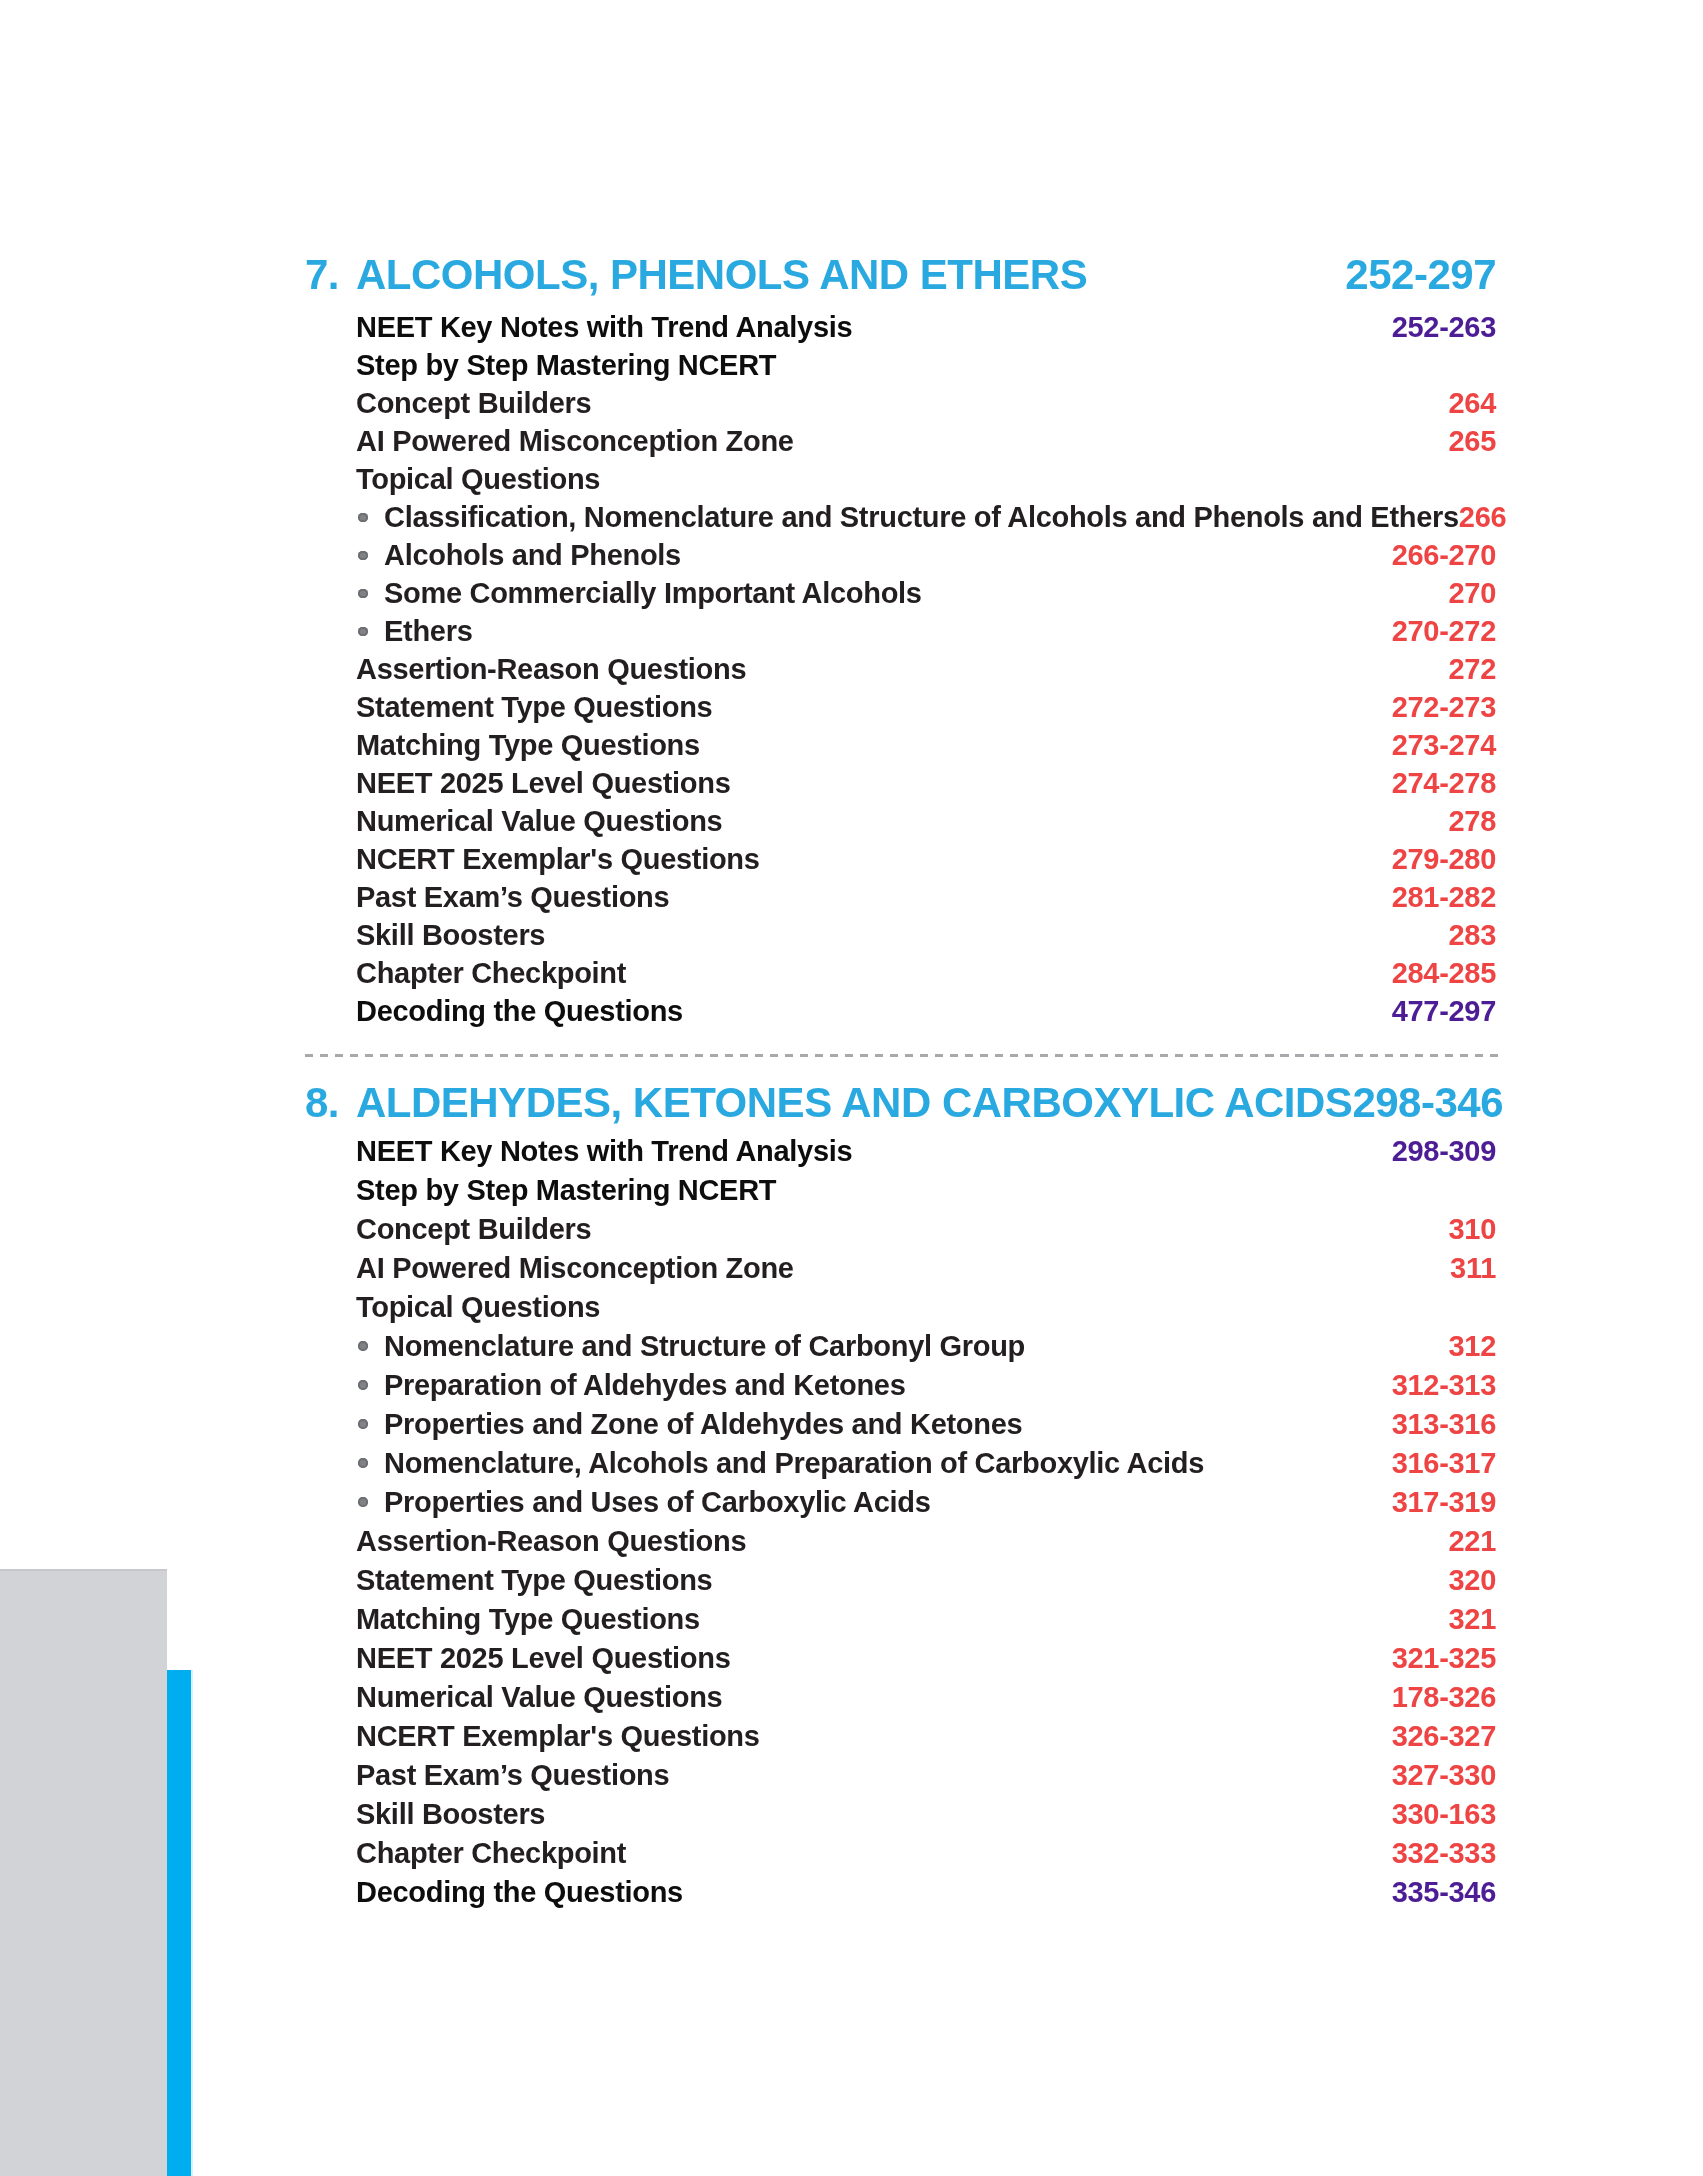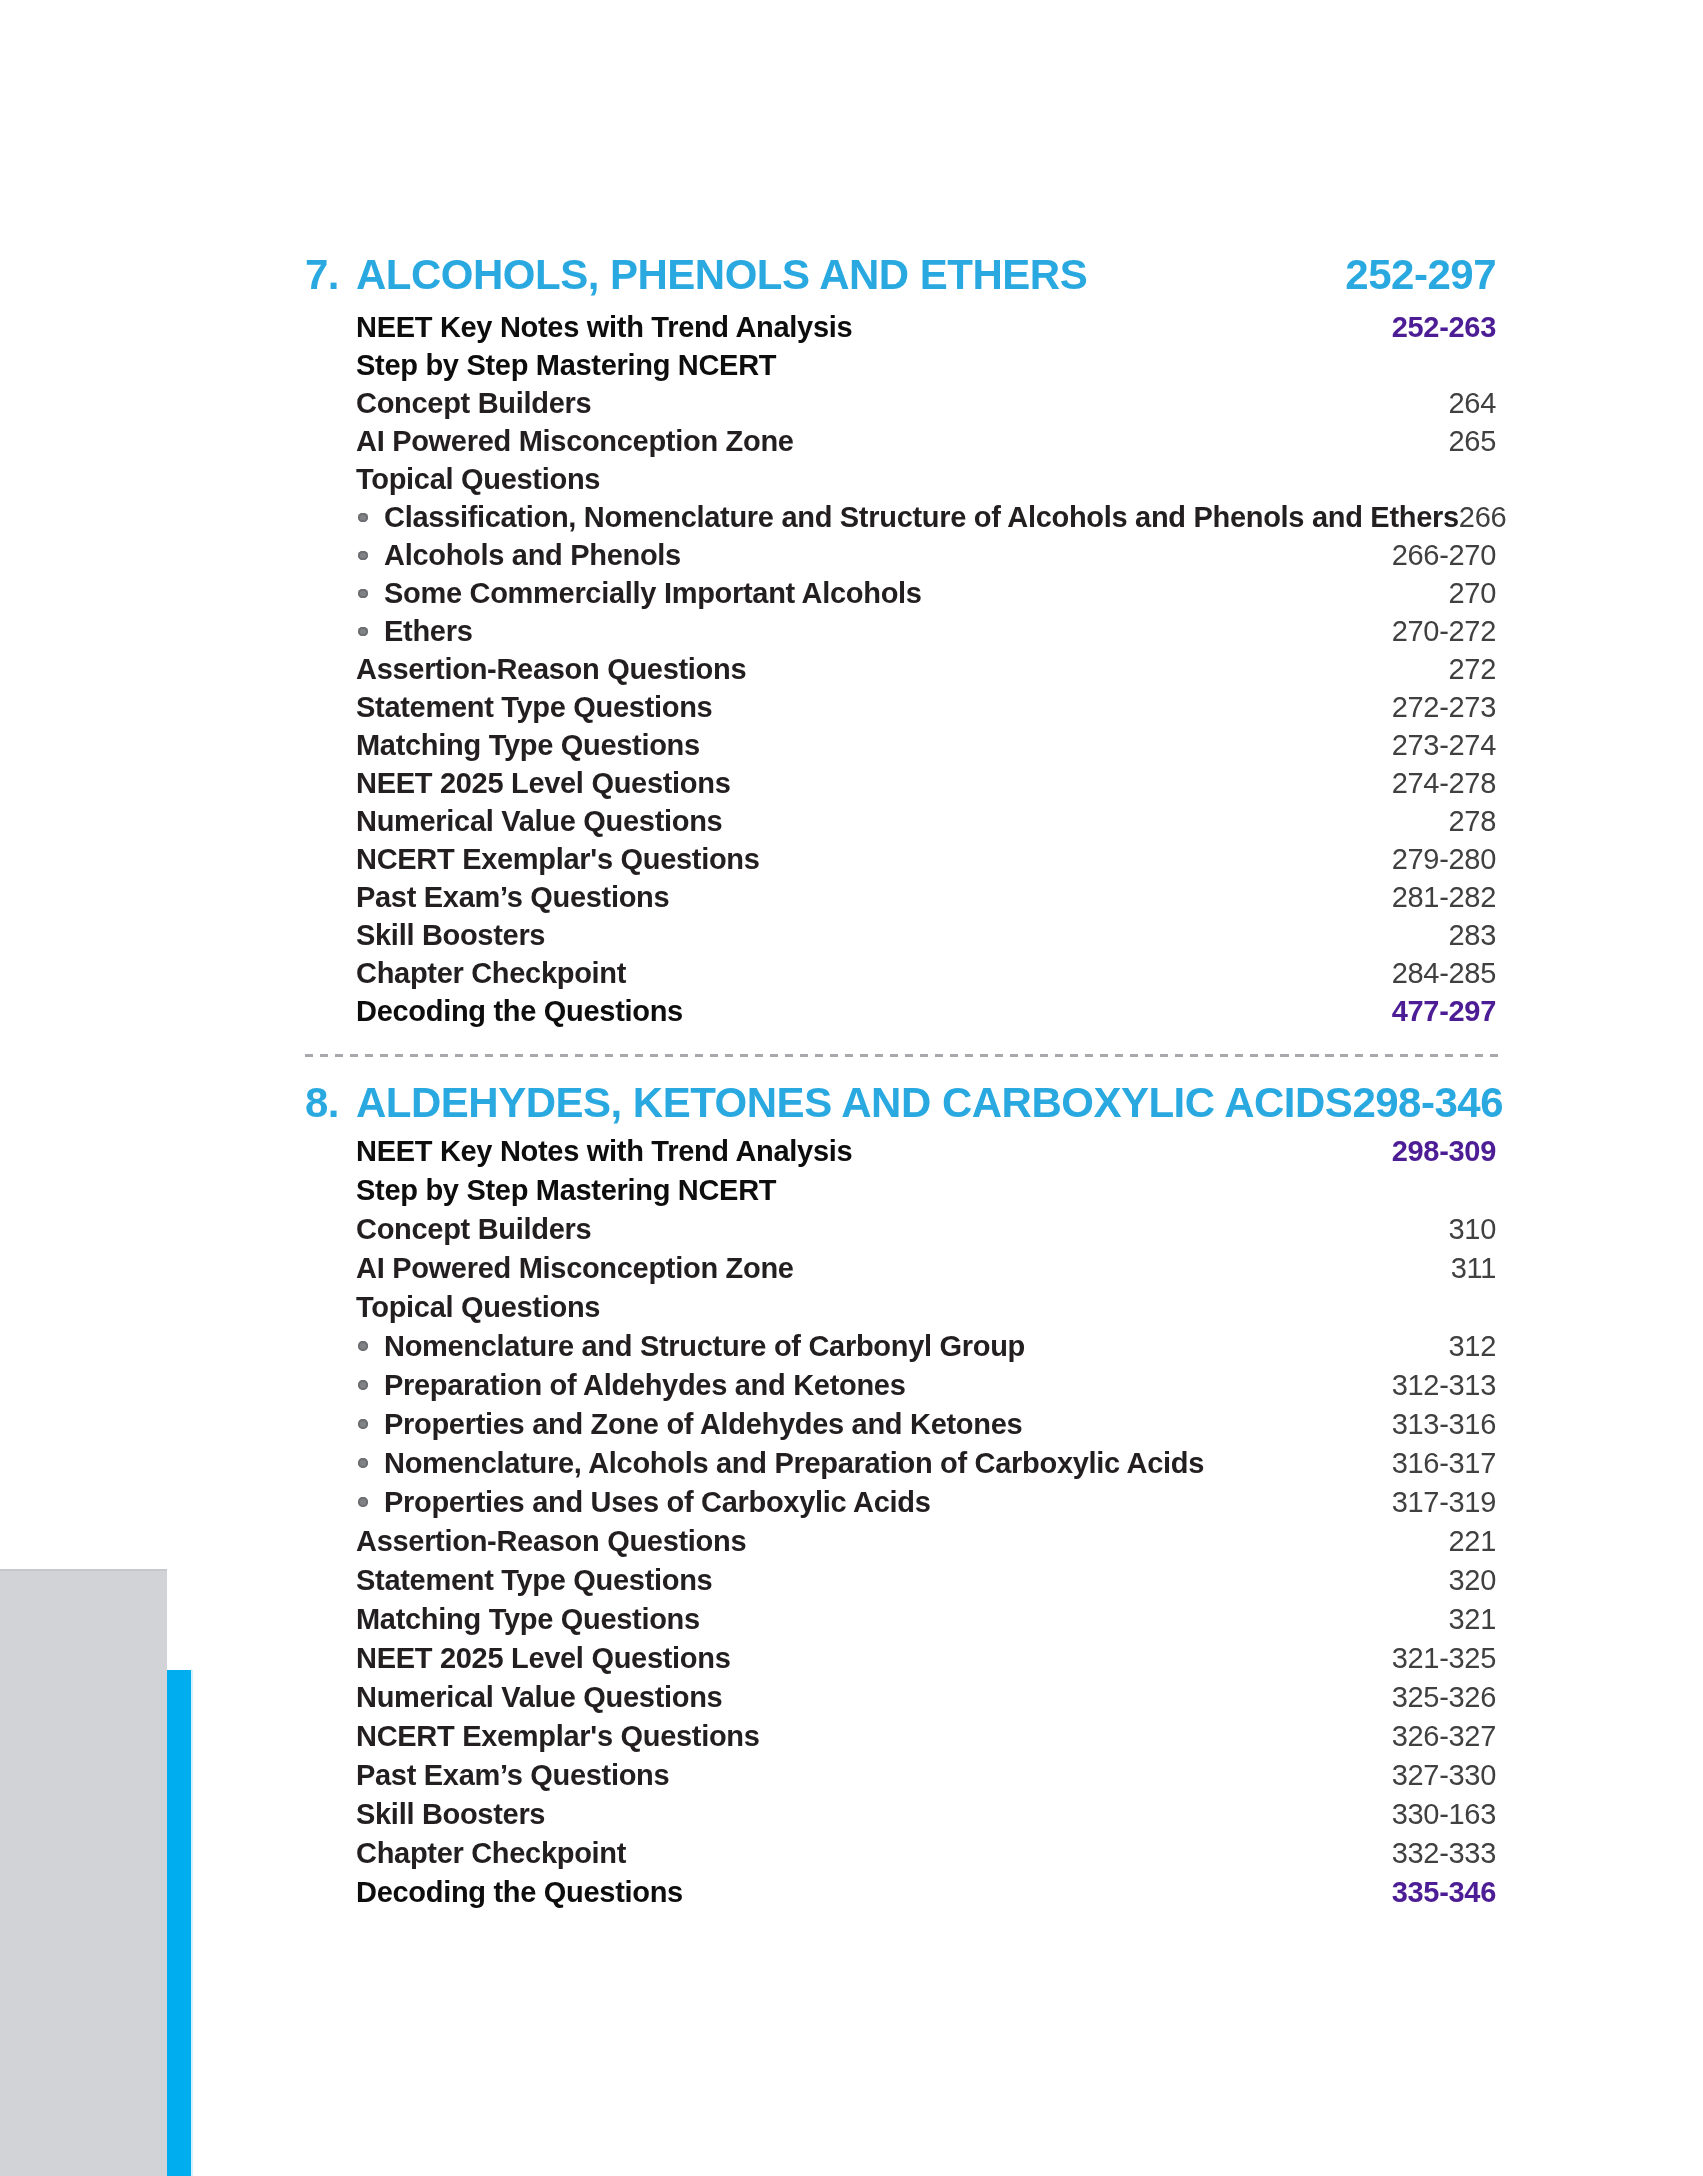--- a/index.html
+++ b/index.html
@@ -38,21 +38,21 @@
   .ch-a .rows{margin-top:11.4px;}
   .ch-b .rows{margin-top:6.6px;}
   .row{
     display:flex;align-items:center;position:relative;
     font-size:29px;letter-spacing:-0.3px;white-space:nowrap;
     padding-left:51px;font-weight:600;color:#231f20;
   }
   .ch-a .row{height:38px;}
   .ch-b .row{height:39px;}
   .row .label{flex:0 1 auto;}
-  .row .pages{flex:none;margin-left:auto;font-weight:400;color:#404040;}
+  .row .pages{flex:none;margin-left:auto;font-weight:700;color:#ef4444;}
   .row.bold{font-weight:800;color:#0d0d0d;}
   .row.bold .pages{font-weight:600;color:#4c1d95;}
   .row.bullet{padding-left:79px;}
   .row.bullet .dot{
     position:absolute;left:53px;top:50%;margin-top:-4.7px;
     width:9.5px;height:9.5px;border-radius:50%;
     background:#808285;box-shadow:inset 0 0 0 1.9px #6d6e71;
   }
 </style>
 </head>
@@ -211,21 +211,21 @@
         <div class="row">
           <span class="label">Matching Type Questions</span>
           <span class="pages">321</span>
         </div>
         <div class="row">
           <span class="label">NEET 2025 Level Questions</span>
           <span class="pages">321-325</span>
         </div>
         <div class="row">
           <span class="label">Numerical Value Questions</span>
-          <span class="pages">325-326</span>
+          <span class="pages">178-326</span>
         </div>
         <div class="row">
           <span class="label">NCERT Exemplar's Questions</span>
           <span class="pages">326-327</span>
         </div>
         <div class="row">
           <span class="label">Past Exam’s Questions</span>
           <span class="pages">327-330</span>
         </div>
         <div class="row">

